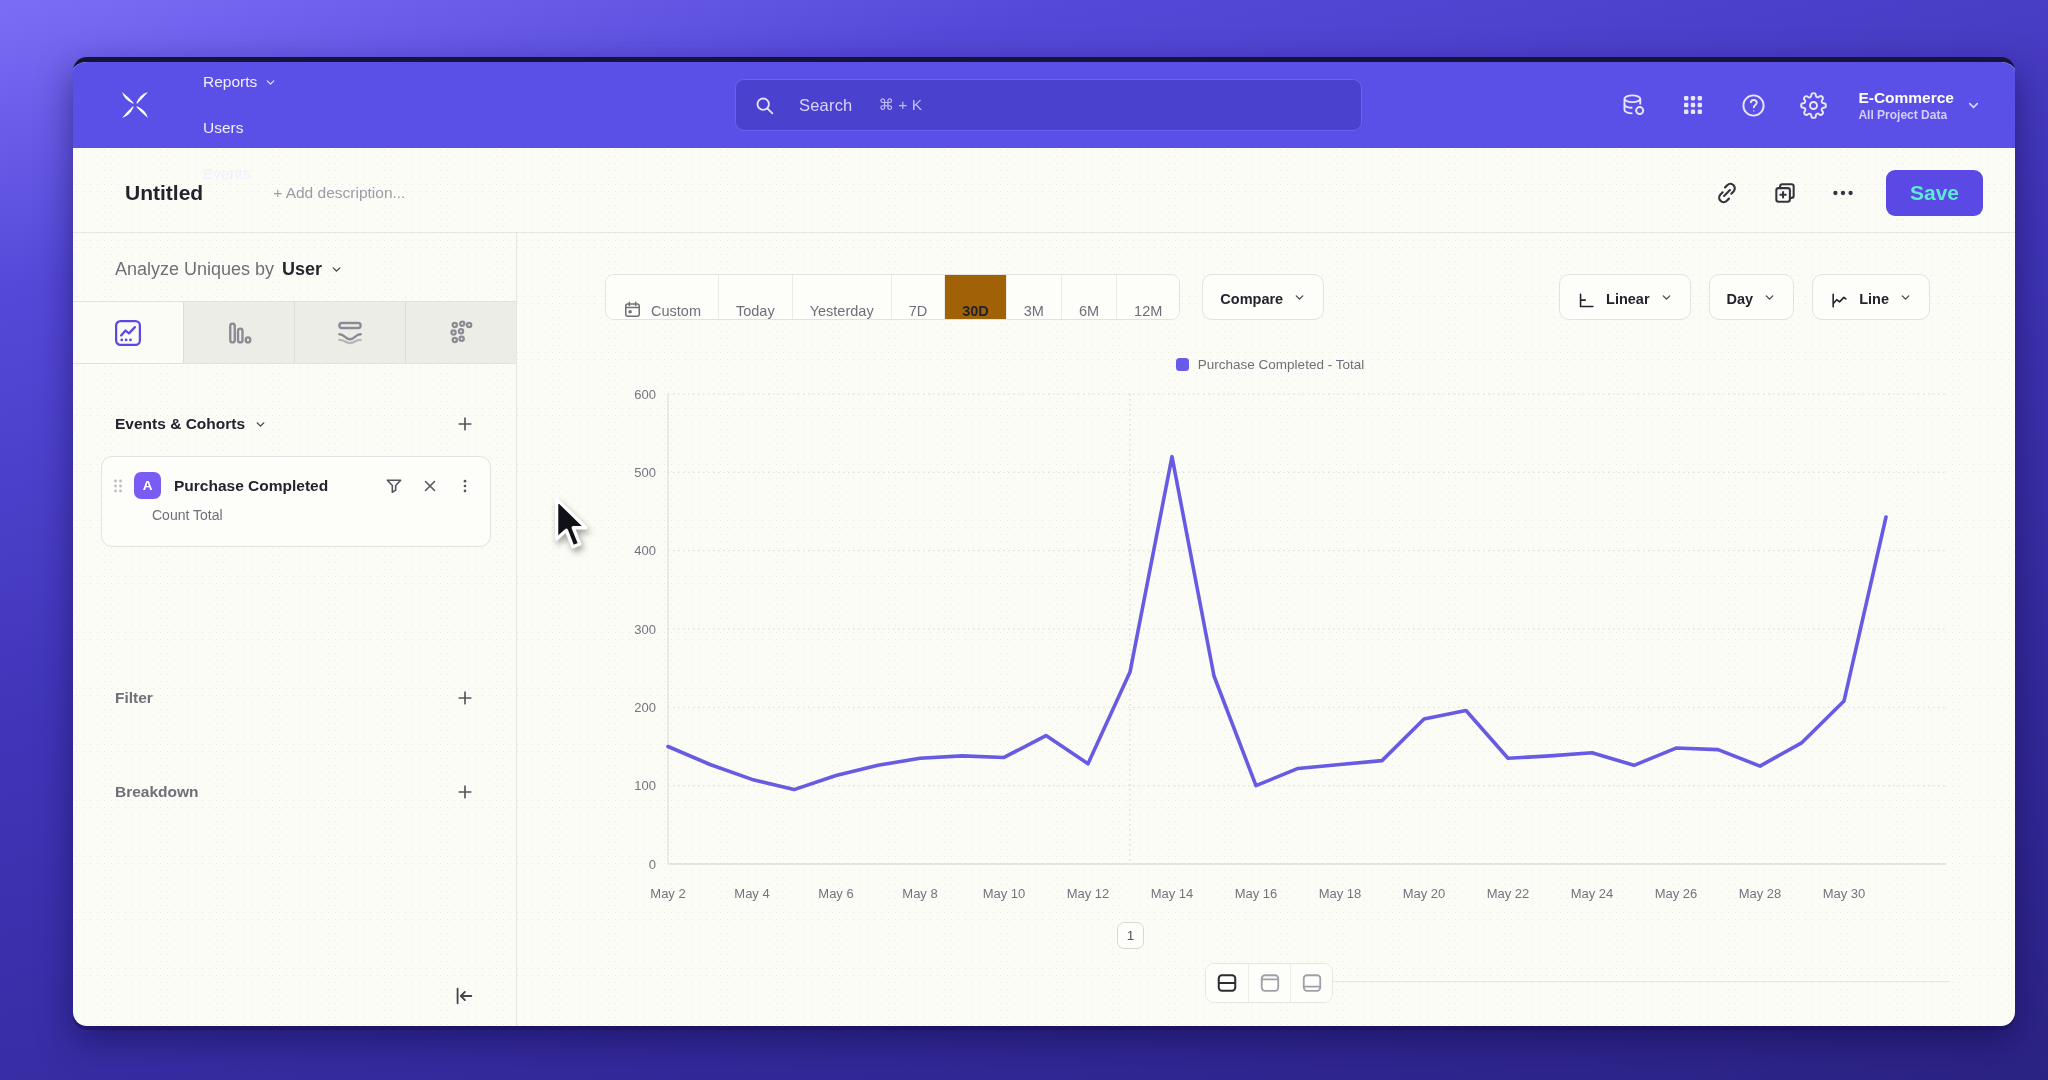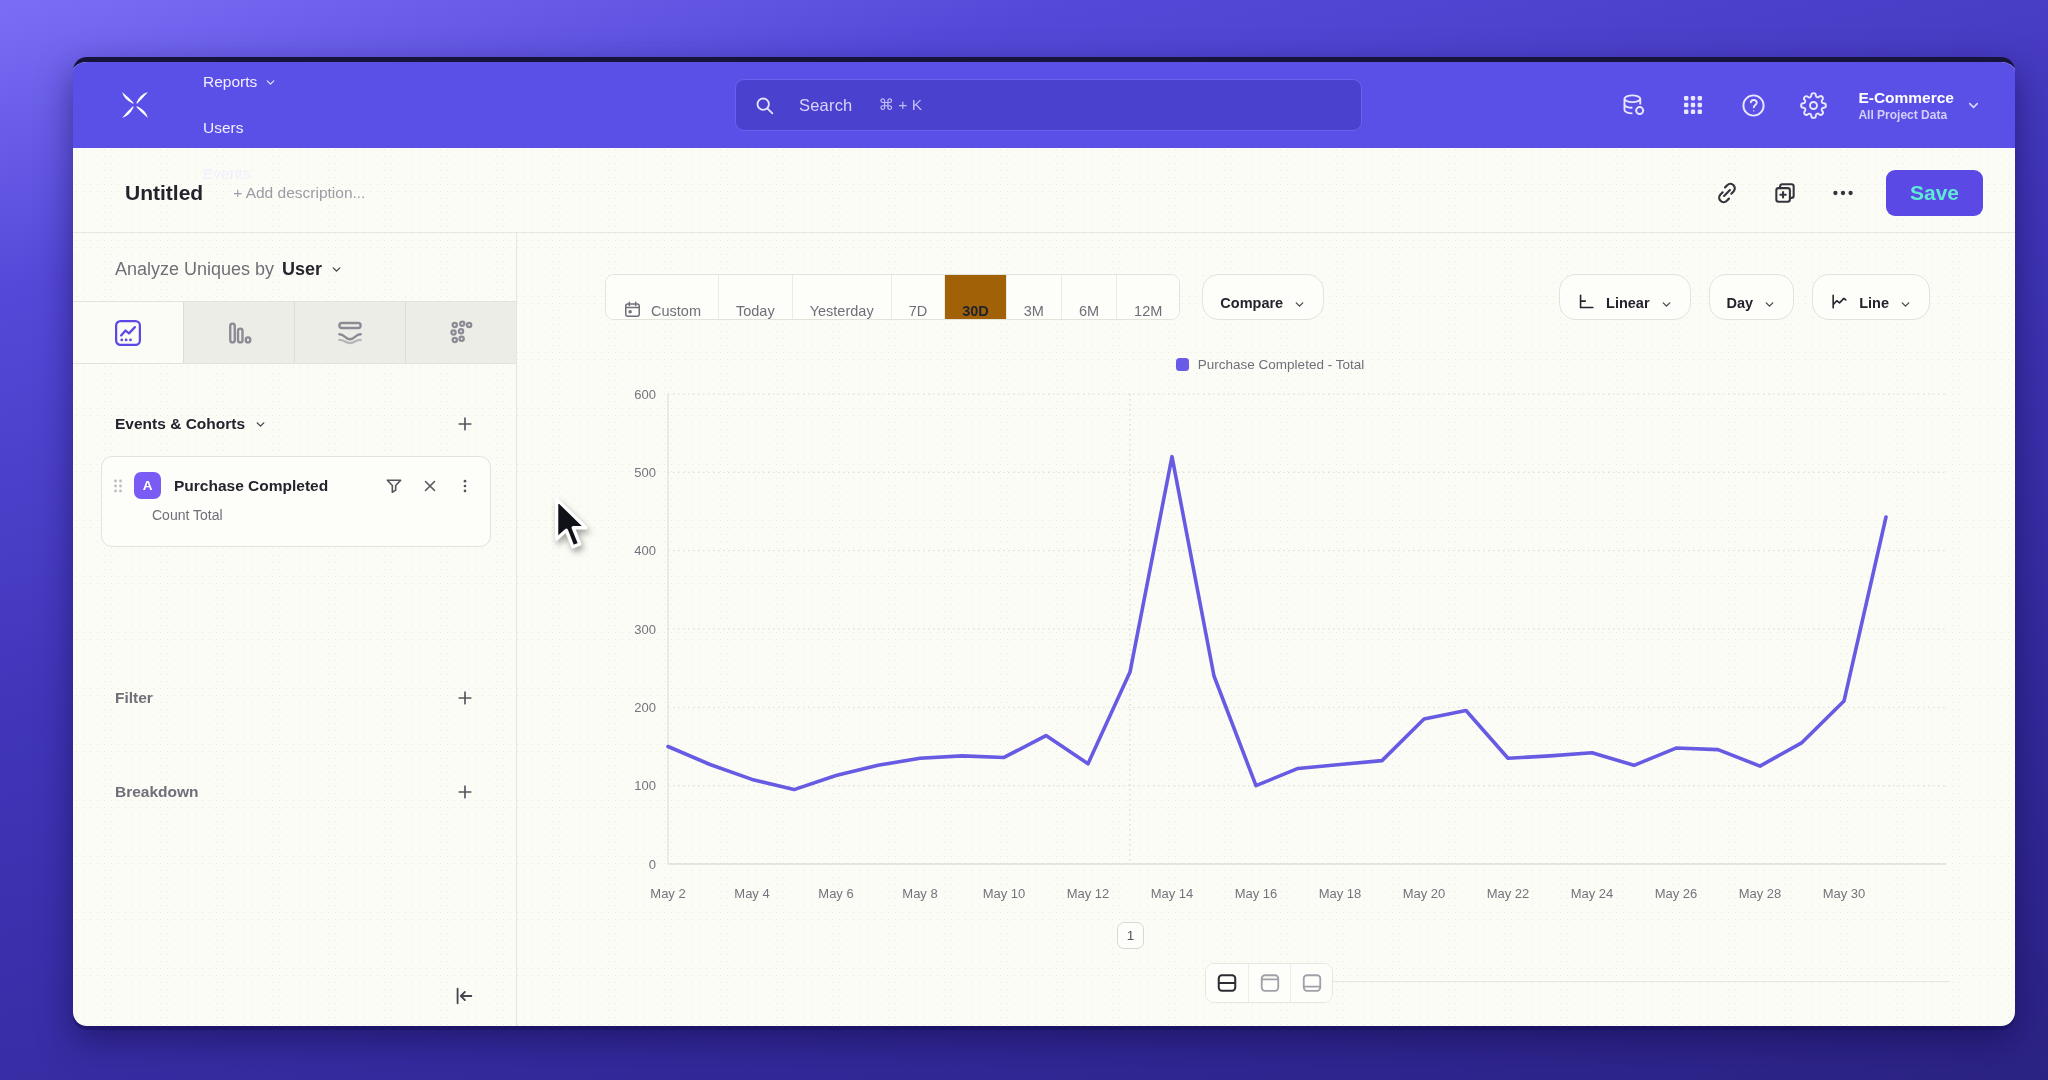--- a/index.html
+++ b/index.html
@@ -26,21 +26,21 @@
   .searchbar .ph { color:#d9d5fa; font-size:16.5px; letter-spacing:.2px; }
   .searchbar .sc { color:#c3bdf6; font-size:15.5px; margin-left:2px; }
   .nav-right { position:absolute; right:34px; top:0; height:86px; display:flex; align-items:center; gap:30px; }
   .nav-icon { width:30px; height:30px; display:flex; align-items:center; justify-content:center; cursor:pointer; color:#e9e6ff; }
   .workspace { display:flex; align-items:center; gap:12px; cursor:pointer; }
   .ws-name { color:#ffffff; font-size:15.5px; font-weight:700; line-height:1.25; }
   .ws-scope { color:#d4cffa; font-size:12px; font-weight:600; }
 
   
   .titlebar { position:absolute; left:0; top:91px; width:100%; height:80px; border-bottom:1px solid #e8e8e1;
-    display:flex; align-items:center; }
+    display:flex; align-items:center;gap:40px; }
   .doc-title { margin-left:52px; font-size:21px; font-weight:700; color:#23232e; cursor:text; }
   .doc-desc { margin-left:30px; font-size:15.5px; color:#9b9ba5; cursor:text; }
   .title-right { margin-left:auto; margin-right:32px; display:flex; align-items:center; gap:28px; }
   .t-icon { width:30px; height:30px; display:flex; align-items:center; justify-content:center; color:#34343e; cursor:pointer; }
   .save-btn { background:#5b49e6; color:#5eead4; font-size:21px; font-weight:600; border:none;
     padding:11px 24px; border-radius:9px; cursor:pointer; font-family:inherit; }
 
   
   .sidebar { position:absolute; left:0; top:171px; bottom:0; width:444px; border-right:1px solid #e7e7e0; }
   .analyze { position:absolute; left:42px; top:26px; font-size:18px; color:#6f6f79; display:flex; align-items:center; gap:8px; }
@@ -67,22 +67,22 @@
     display:flex; align-items:center; justify-content:center; cursor:pointer; }
 
   
   .main { position:absolute; left:444px; top:171px; right:0; bottom:0; }
   .controls-row { position:absolute; left:88px; right:85px; top:41px; height:46px; display:flex; align-items:center; }
   .seg-group { display:flex; border:1px solid #e3e3dc; border-radius:9px; background:#fdfdf9; overflow:hidden; height:46px; }
   .seg { display:flex; align-items:flex-end; gap:9px; padding:0 17px; font-size:14.5px; color:#6f6f79; font-weight:500;
     border-left:1px solid #ebebe4; cursor:pointer; background:#fdfdf9; white-space:nowrap; }
   .seg:first-child { border-left:none; }
   .seg.active { background:#a16207; color:#23232e; font-weight:700; }
-  .btn { display:flex; align-items:flex-end; gap:10px; border:1px solid #e3e3dc; border-radius:17px; background:#fdfdf9;
-    height:46px; padding:8px 17px; font-size:14.5px; font-weight:700; color:#23232e; cursor:pointer; white-space:nowrap; }
+  .btn { display:flex; align-items:flex-start; gap:10px; border:1px solid #e3e3dc; border-radius:10px; background:#fdfdf9;
+    height:46px; padding:16px 17px; font-size:14.5px; font-weight:700; color:#23232e; cursor:pointer; white-space:nowrap; }
   .compare { margin-left:22px; }
   .right-controls { margin-left:auto; display:flex; gap:18px; }
 
   .legend { position:absolute; left:73px; width:1360px; top:124px; text-align:center; }
   .legend-inner { display:inline-flex; align-items:center; gap:9px; cursor:pointer; }
   .legend-swatch { width:13px; height:13px; border-radius:3.5px; background:#6a5ae8; }
   .legend-label { font-size:13.5px; color:#6f6f79; }
 
   .chart-wrap { position:absolute; left:73px; top:153px; width:1360px; height:545px; }
   .page-badge { position:absolute; left:600px; top:689px; width:27px; height:27px; border:1px solid #d9d9d2;

